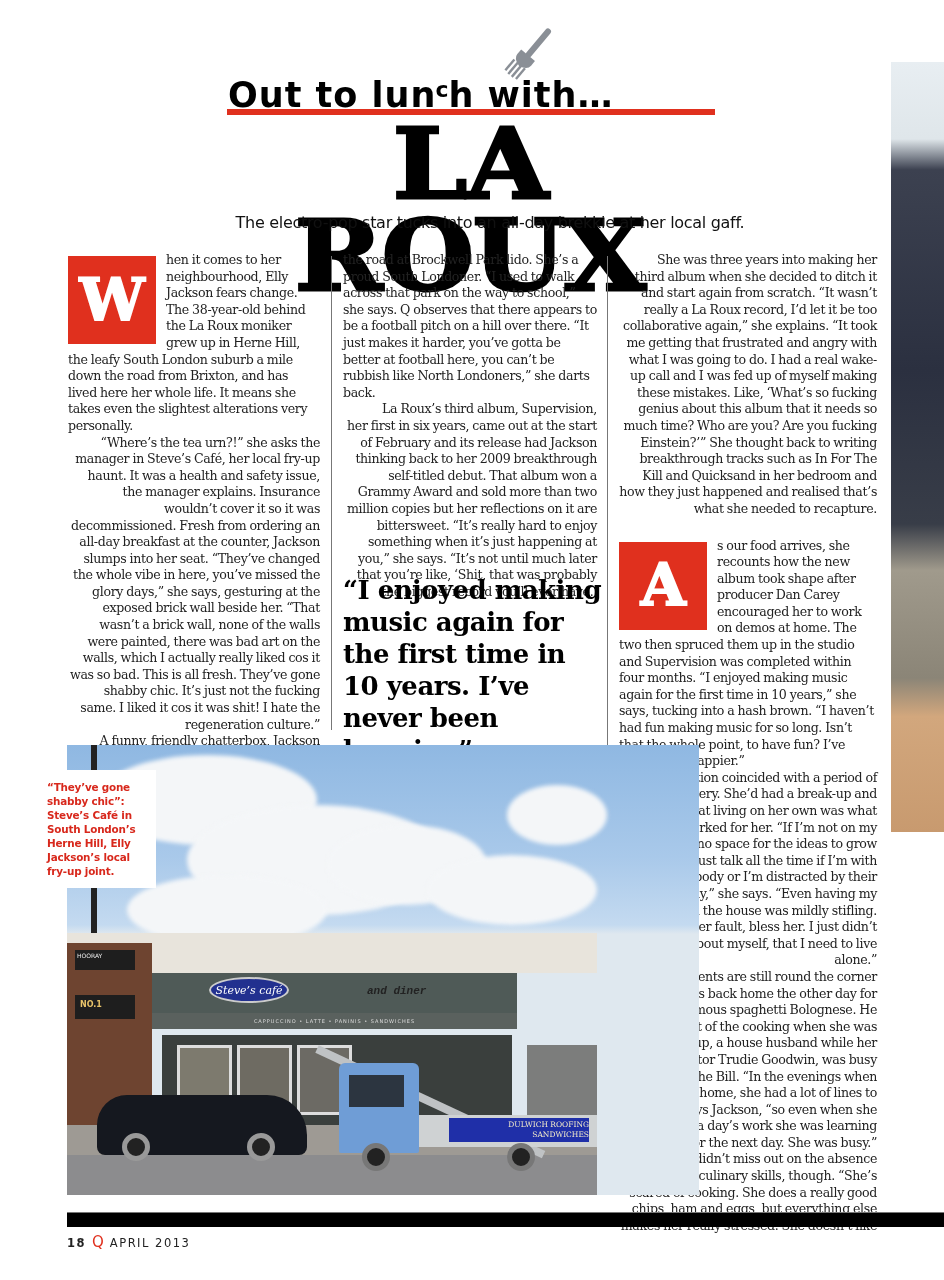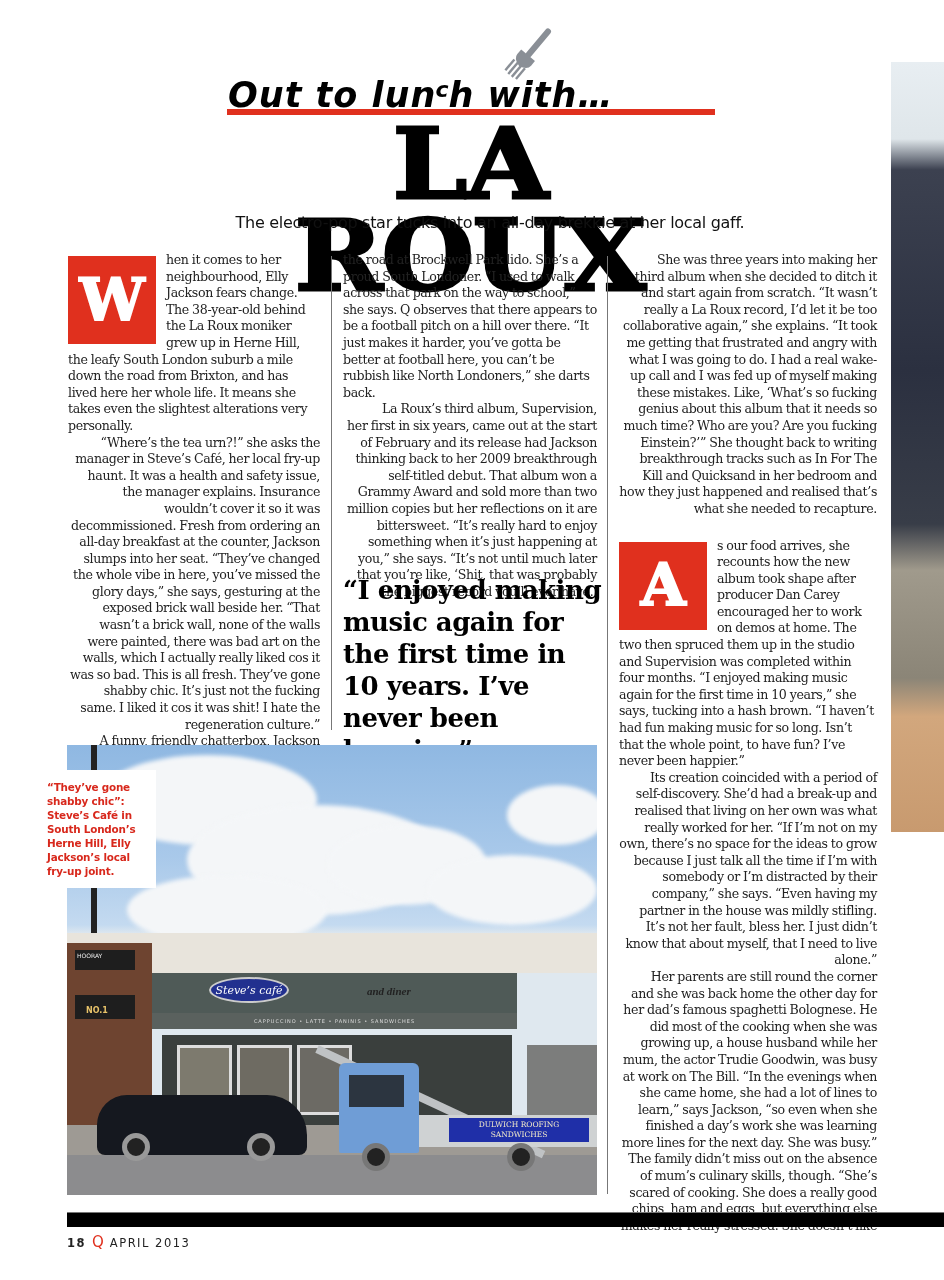--- a/index.html
+++ b/index.html
@@ -3,21 +3,21 @@
 <meta charset="utf-8">
 <style>
   * { box-sizing: border-box; margin: 0; padding: 0; }
   html, body { width: 944px; height: 1280px; background: #ffffff; overflow: hidden; }
   body { position: relative; font-family: "DejaVu Serif", serif; color: #1a1a1a; }
 
   
   .kicker {
     position: absolute; left: 228px; top: 70px; width: 486px; height: 40px;
     font-family: "DejaVu Sans", sans-serif; font-weight: bold; font-size: 35px;
-    letter-spacing: 1px; line-height: 40px; color: #000; white-space: nowrap; font-style: italic;
+    letter-spacing: 1px; line-height: 40px; color: #000; white-space: nowrap;
   }
   .kicker .sup-c { font-size: 22px; vertical-align: 10px; margin: 0 -1px; }
   .fork { position: absolute; left: 500px; top: 22px; width: 60px; height: 62px; }
   .kicker-rule { position: absolute; left: 227px; top: 109px; width: 488px; height: 6px; background: #e0301e; }
   .title {
     position: absolute; left: 250px; top: 118px; width: 440px; height: 92px;
     font-family: "DejaVu Serif", serif; font-weight: 900; font-size: 98px;
     line-height: 92px; text-align: center; color: #000; letter-spacing: -1px;
     transform: scaleX(1.08); transform-origin: center;
     -webkit-text-stroke: 3px #000;
@@ -50,21 +50,21 @@
   }
 
   .pullquote {
     position: absolute; left: 343px; top: 574px; width: 260px;
     font-family: "DejaVu Serif", serif; font-weight: 900; font-size: 26px; line-height: 32px;
     color: #000; letter-spacing: -0.5px;
   }
 
   
   .photo {
-    position: absolute; left: 67px; top: 745px; width: 530px; height: 450px; overflow: hidden;
+    position: absolute; left: 67px; top: 745px; width: 632px; height: 450px; overflow: hidden;
     background: linear-gradient(180deg, #8fb8e2 0%, #a9c9ea 25%, #c4daf0 40%, #dfe8ef 42%);
   }
   .cloud { position: absolute; background: #f4f6f8; border-radius: 50%; filter: blur(2px); }
   .caption-box {
     position: absolute; left: 40px; top: 770px; width: 116px; height: 118px; background: #fff;
     padding: 10px 7px 0 7px;
     font-family: "DejaVu Sans", sans-serif; font-weight: bold; font-size: 10.4px; line-height: 14px;
     color: #d8281c; letter-spacing: -0.2px;
   }
 
@@ -131,47 +131,47 @@
   <div class="cloud" style="left:360px;top:110px;width:170px;height:70px;"></div>
   <div class="cloud" style="left:440px;top:40px;width:100px;height:60px;"></div>
   <div class="cloud" style="left:60px;top:130px;width:200px;height:70px;"></div>
 
   <div style="position:absolute;left:24px;top:0;width:6px;height:240px;background:#222;"></div>
 
   <div style="position:absolute;left:0;top:188px;width:530px;height:40px;background:#e8e4dc;"></div>
 
   <div style="position:absolute;left:85px;top:228px;width:365px;height:40px;background:#4f5a57;"></div>
   <div style="position:absolute;left:142px;top:232px;width:80px;height:26px;border-radius:50%;background:#22308f;border:2px solid #ccc;color:#fff;font-family:'DejaVu Serif',serif;font-style:italic;font-size:11px;display:flex;align-items:center;justify-content:center;">Steve’s café</div>
-  <div style="position:absolute;left:300px;top:240px;font-family:Liberation Serif, serif;font-style:italic;font-weight:bold;font-size:11px;color:#222;">and diner</div>
+  <div style="position:absolute;left:300px;top:240px;font-family:Liberation Mono, monospace;font-style:italic;font-weight:bold;font-size:11px;color:#222;">and diner</div>
 
   <div style="position:absolute;left:85px;top:268px;width:365px;height:16px;background:#5a615e;color:#ddd;font-family:'DejaVu Sans',sans-serif;font-size:5px;letter-spacing:1px;text-align:center;line-height:16px;">CAPPUCCINO • LATTE • PANINIS • SANDWICHES</div>
 
   <div style="position:absolute;left:0;top:198px;width:85px;height:200px;background:#6e4430;"></div>
   <div style="position:absolute;left:8px;top:205px;width:60px;height:20px;background:#1e1e1e;color:#eee;font-family:'DejaVu Sans',sans-serif;font-size:6px;padding:2px;">HOORAY</div>
-  <div style="position:absolute;left:8px;top:250px;width:60px;height:24px;background:#1e1e1e;color:#e8c36a;font-family:'DejaVu Sans',sans-serif;font-weight:bold;font-size:8px;padding:11px;">NO.1</div>
+  <div style="position:absolute;left:8px;top:250px;width:60px;height:24px;background:#1e1e1e;color:#e8c36a;font-family:'DejaVu Sans',sans-serif;font-weight:bold;font-size:8px;padding:5px;">NO.1</div>
 
   <div style="position:absolute;left:95px;top:290px;width:350px;height:90px;background:#3a3f3d;"></div>
   <div style="position:absolute;left:110px;top:300px;width:55px;height:70px;background:#7d7a6e;border:3px solid #ddd;"></div>
   <div style="position:absolute;left:170px;top:300px;width:55px;height:70px;background:#6e6b62;border:3px solid #ddd;"></div>
   <div style="position:absolute;left:230px;top:300px;width:55px;height:70px;background:#6c6a64;border:3px solid #ddd;"></div>
 
   <div style="position:absolute;left:460px;top:300px;width:70px;height:110px;background:#7c7d7c;"></div>
 
   <div style="position:absolute;left:0;top:380px;width:530px;height:30px;background:#9e9a94;"></div>
   <div style="position:absolute;left:0;top:410px;width:530px;height:40px;background:#8c8c8e;"></div>
 
   <div style="position:absolute;left:30px;top:350px;width:210px;height:60px;background:#15181f;border-radius:30px 40px 8px 8px;"></div>
   <div style="position:absolute;left:55px;top:388px;width:28px;height:28px;border-radius:50%;background:#222;border:5px solid #999;"></div>
   <div style="position:absolute;left:180px;top:388px;width:28px;height:28px;border-radius:50%;background:#222;border:5px solid #999;"></div>
 
   <div style="position:absolute;left:250px;top:300px;width:250px;height:8px;background:#bfc2c4;transform:rotate(25deg);transform-origin:left center;"></div>
   <div style="position:absolute;left:272px;top:318px;width:80px;height:90px;background:#6f9dd6;border-radius:6px 6px 2px 2px;"></div>
   <div style="position:absolute;left:282px;top:330px;width:55px;height:32px;background:#2c3540;"></div>
   <div style="position:absolute;left:352px;top:370px;width:178px;height:32px;background:#cfd2d3;"></div>
-  <div style="position:absolute;left:382px;top:373px;width:140px;height:24px;background:#1f2fa8;color:#f1e9c8;font-family:'DejaVu Serif',serif;font-size:7.5px;line-height:10px;text-align:center;padding-top:2px;">
+  <div style="position:absolute;left:382px;top:373px;width:140px;height:24px;background:#1f2fa8;color:#f1e9c8;font-family:'DejaVu Serif',serif;font-size:7.5px;line-height:10px;text-align:right;padding-top:2px;">
     <div>DULWICH ROOFING</div>
     <div>SANDWICHES</div>
   </div>
   <div style="position:absolute;left:295px;top:398px;width:28px;height:28px;border-radius:50%;background:#222;border:5px solid #777;"></div>
   <div style="position:absolute;left:440px;top:398px;width:28px;height:28px;border-radius:50%;background:#222;border:5px solid #777;"></div>
 </div>
 <div class="caption-box">“They’ve gone shabby chic”: Steve’s Café in South London’s Herne Hill, Elly Jackson’s local fry-up joint.</div>
 
 <div class="side-photo"></div>
 

